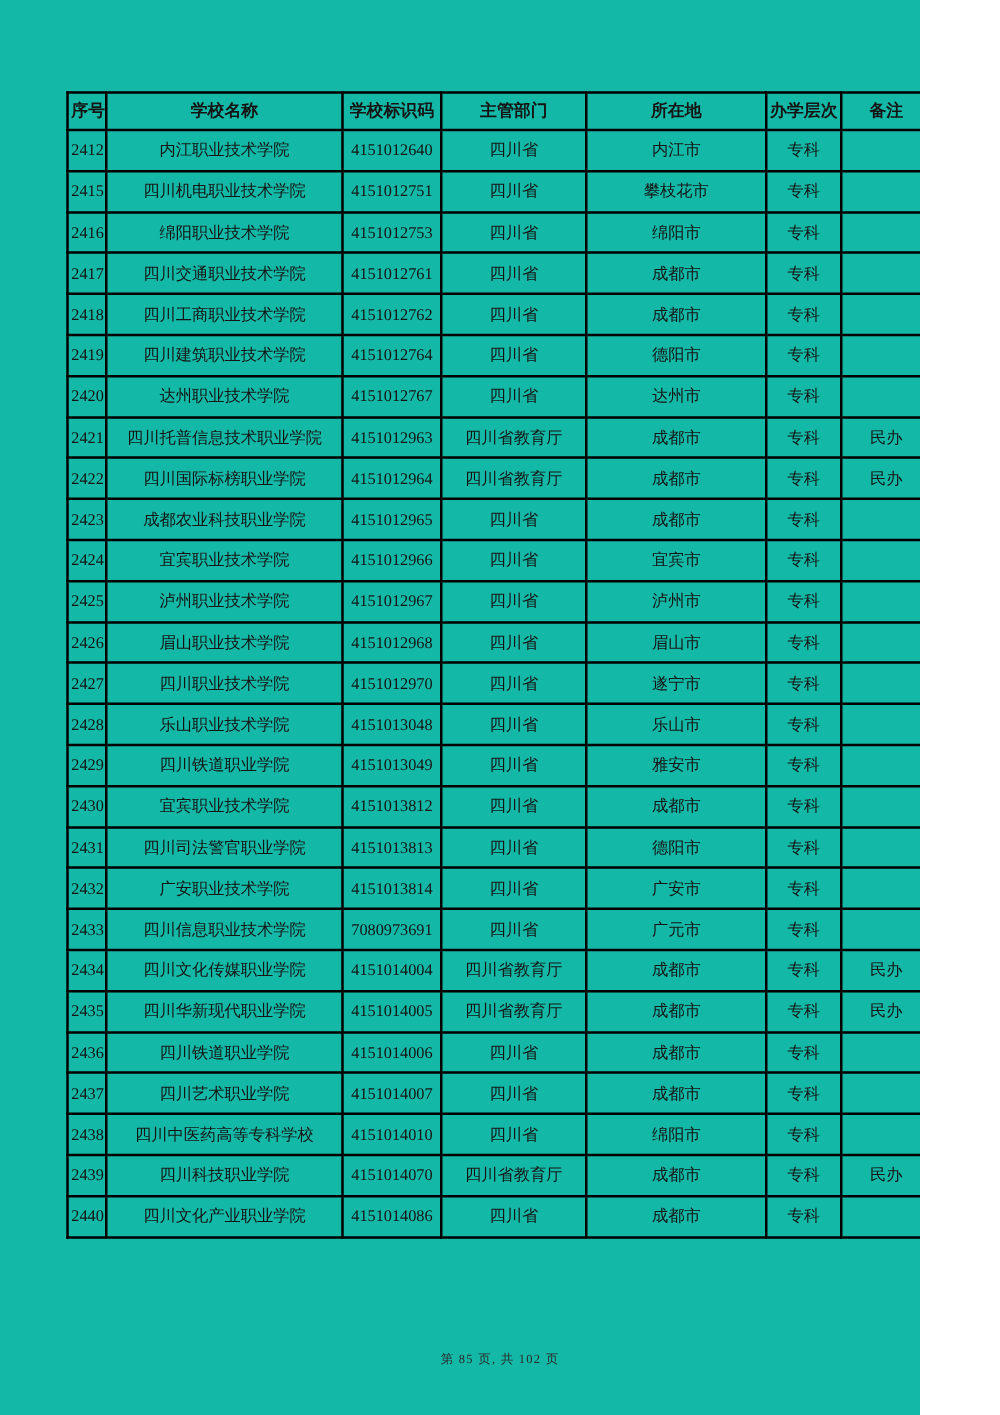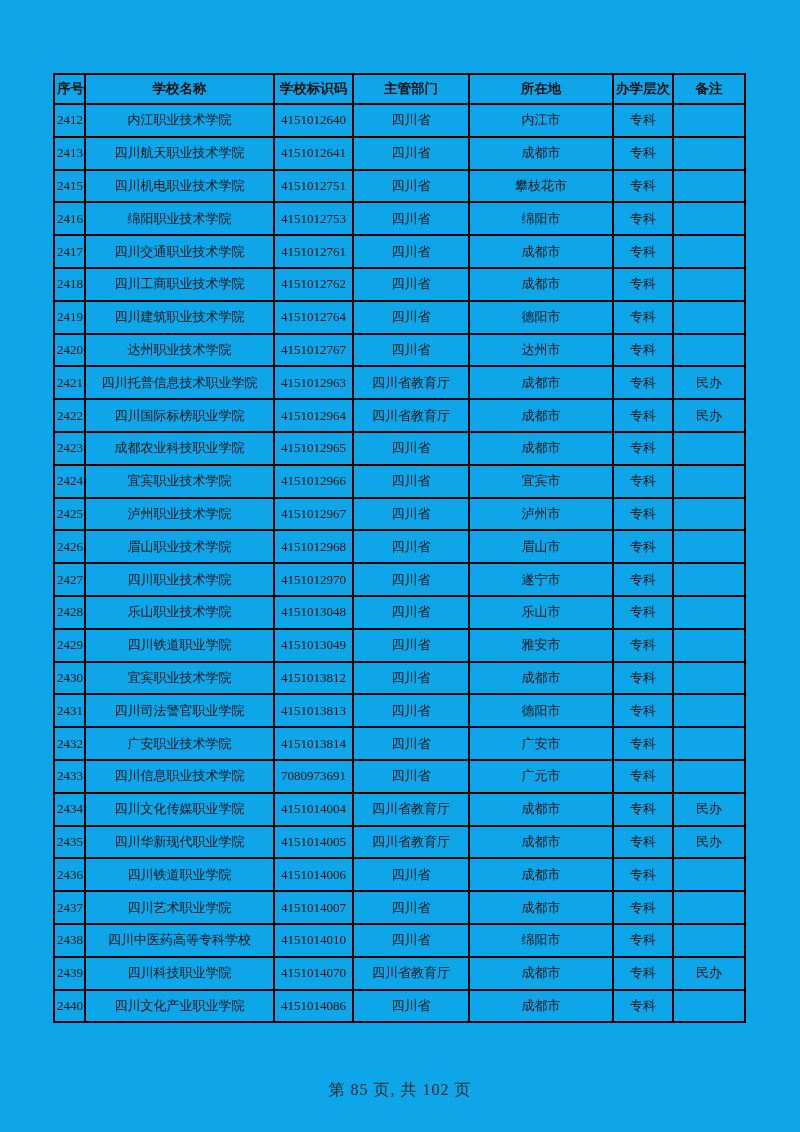--- a/index.html
+++ b/index.html
@@ -2,23 +2,23 @@
 <html><head>
 <meta charset="utf-8">
 <style>
   html, body {
     margin: 0;
     padding: 0;
     background: #ffffff;
   }
   .page {
     position: relative;
-    width: 800px;
+    width: 736px;
     height: 1132px;
-    background: #0ea5e9;
+    background: #14b8a6;
     font-family: "Liberation Serif", "DejaVu Serif", serif;
     color: #141414;
     overflow: hidden;
   }
   table.school-table {
     position: absolute;
     left: 53px;
     top: 73px;
     width: 691px;
     border-collapse: collapse;
@@ -42,21 +42,21 @@
   .school-table tbody td {
     height: 30.8px;
     font-size: 13px;
   }
   .footer {
     position: absolute;
     left: 0;
     top: 1080px;
     width: 800px;
     text-align: center;
-    font-size: 16px;
+    font-size: 10px;
     letter-spacing: 1px;
     color: #2a2a2a;
   }
 </style>
 </head>
 <body>
 
 <div class="page">
 
   <table class="school-table">
@@ -84,29 +84,20 @@
         <tr>
           <td>2412</td>
           <td>内江职业技术学院</td>
           <td>4151012640</td>
           <td>四川省</td>
           <td>内江市</td>
           <td>专科</td>
           <td></td>
         </tr>
         <tr>
-          <td>2413</td>
-          <td>四川航天职业技术学院</td>
-          <td>4151012641</td>
-          <td>四川省</td>
-          <td>成都市</td>
-          <td>专科</td>
-          <td></td>
-        </tr>
-        <tr>
           <td>2415</td>
           <td>四川机电职业技术学院</td>
           <td>4151012751</td>
           <td>四川省</td>
           <td>攀枝花市</td>
           <td>专科</td>
           <td></td>
         </tr>
         <tr>
           <td>2416</td>

